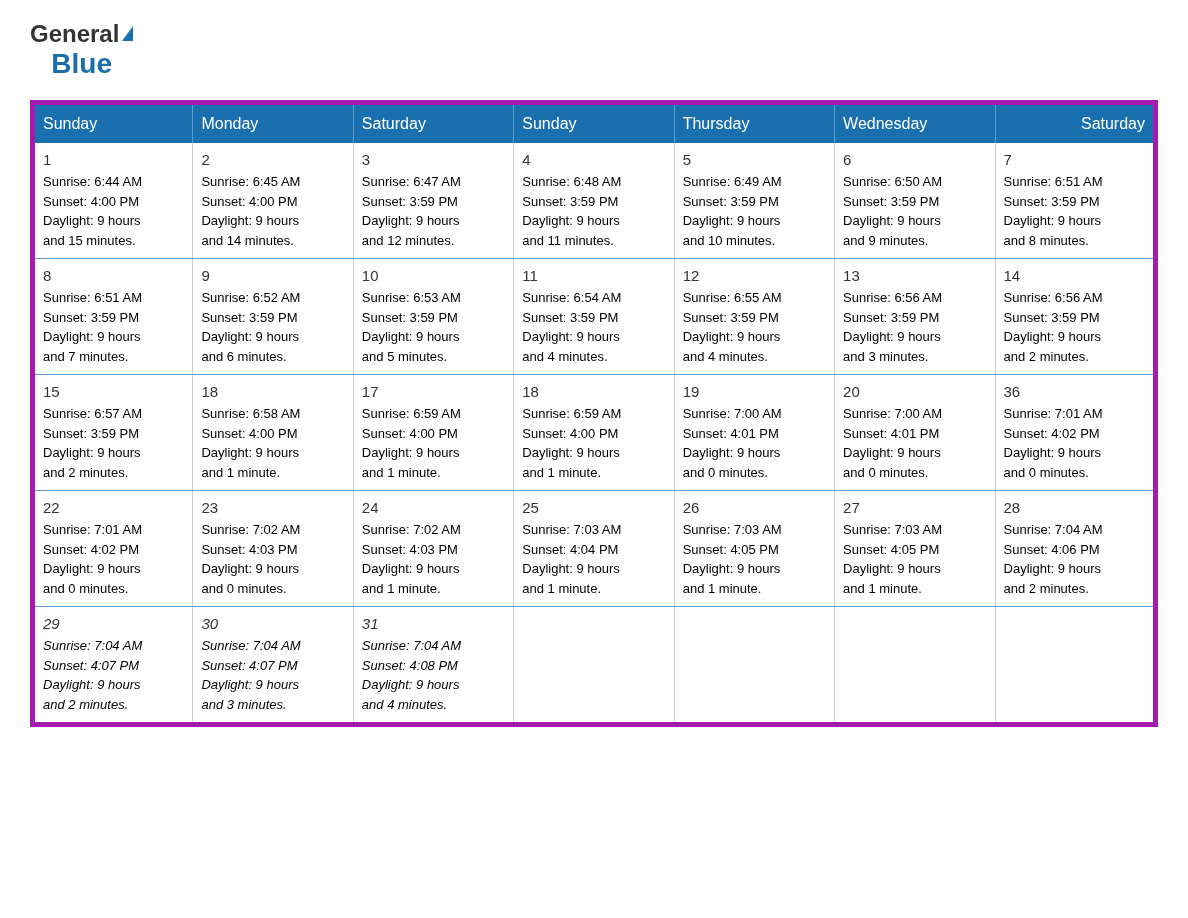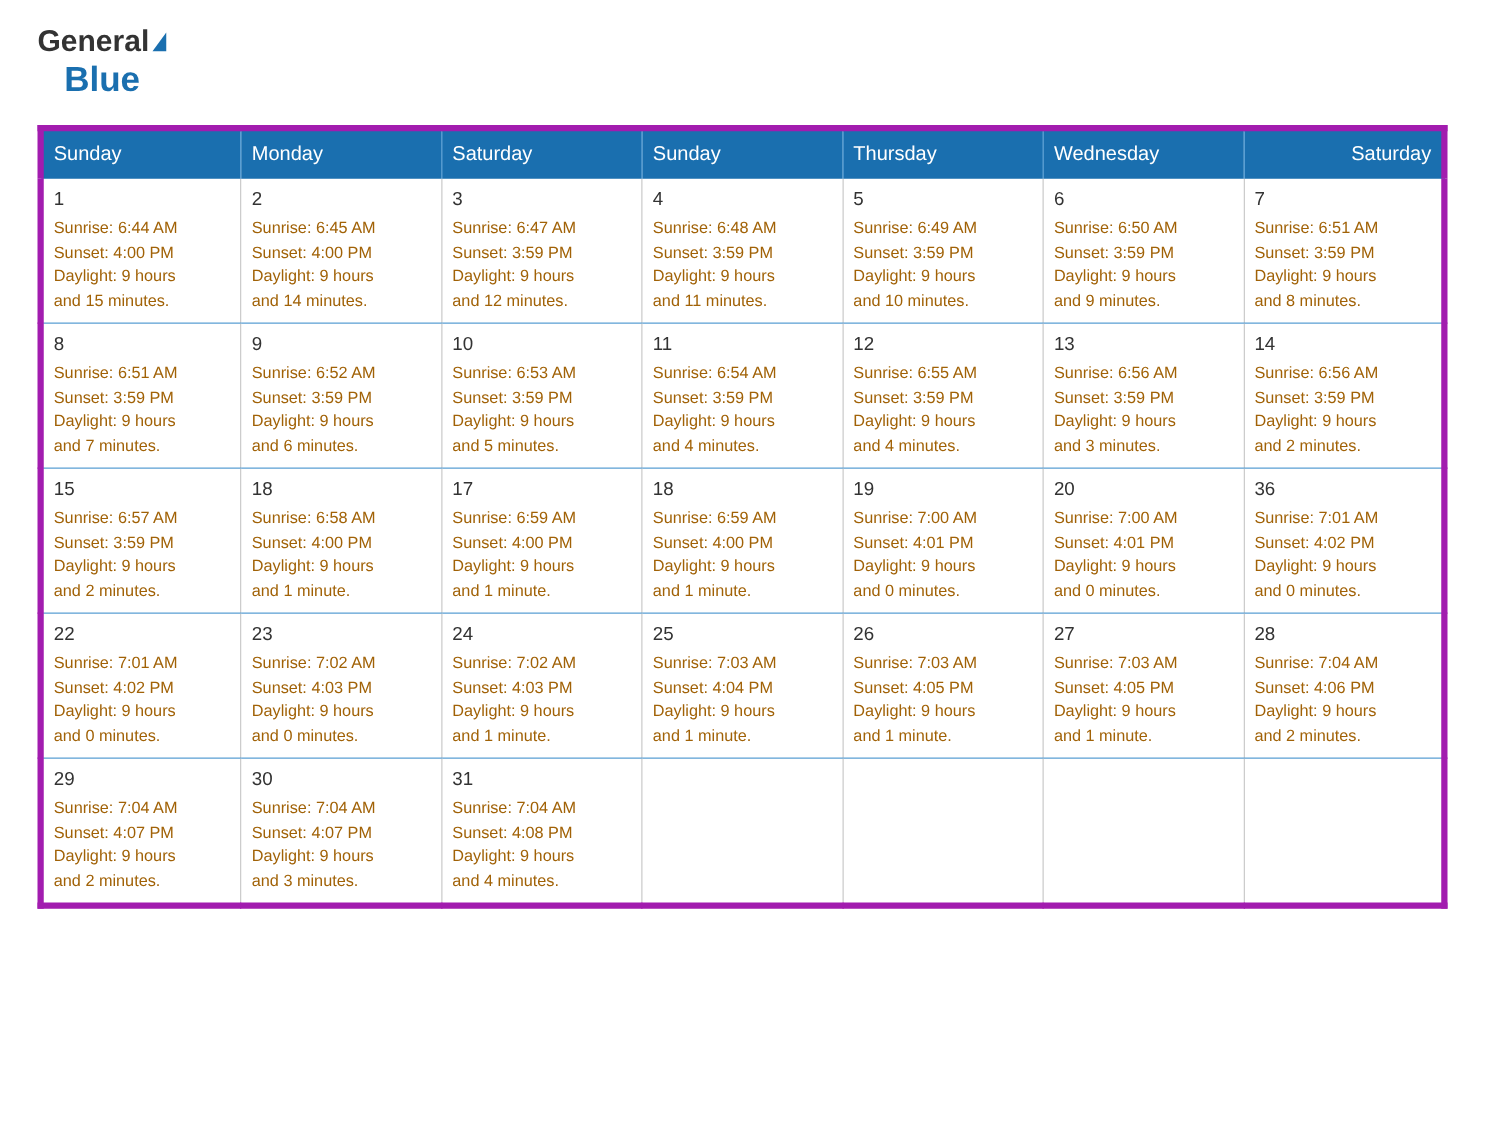--- a/index.html
+++ b/index.html
@@ -64,31 +64,32 @@
       border-bottom: 1px solid #5a9fd4;
       width: calc(100% / 7);
       font-size: 13px;
       color: #333;
     }
     .calendar td:last-child {
       border-right: none;
     }
     .calendar tr:last-child td {
       border-bottom: none;
+      font-style: italic;
     }
     .day-number {
       font-size: 15px;
       font-weight: normal;
       margin-bottom: 4px;
       display: block;
     }
     .day-info {
       font-size: 13px;
       line-height: 1.5;
-      color: #a16207;
+      color: #000000;
     }
     .empty-cell {
       background: #fff;
     }
   </style>
 </head>
 <body>
 
 <div class="header">
   <div class="logo">

